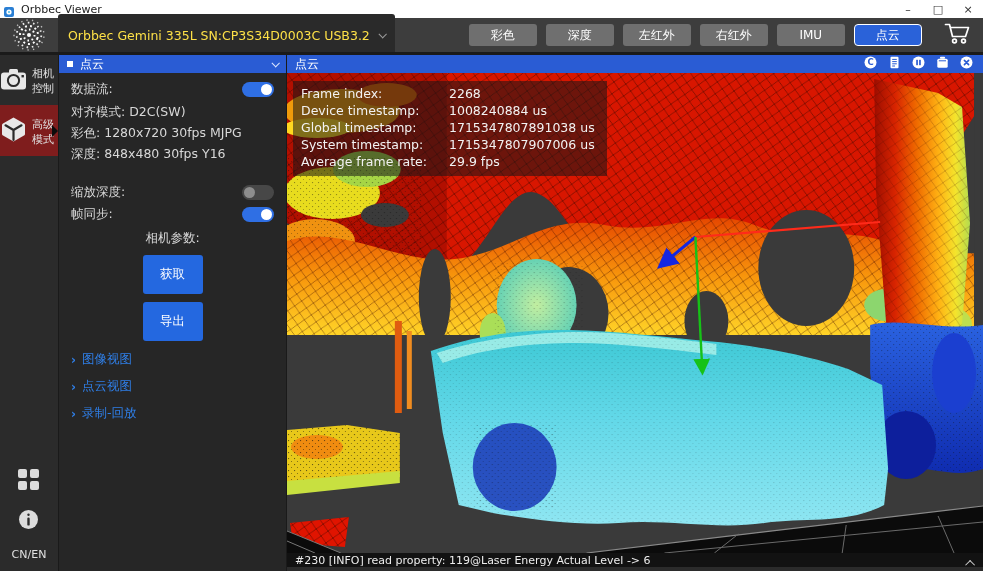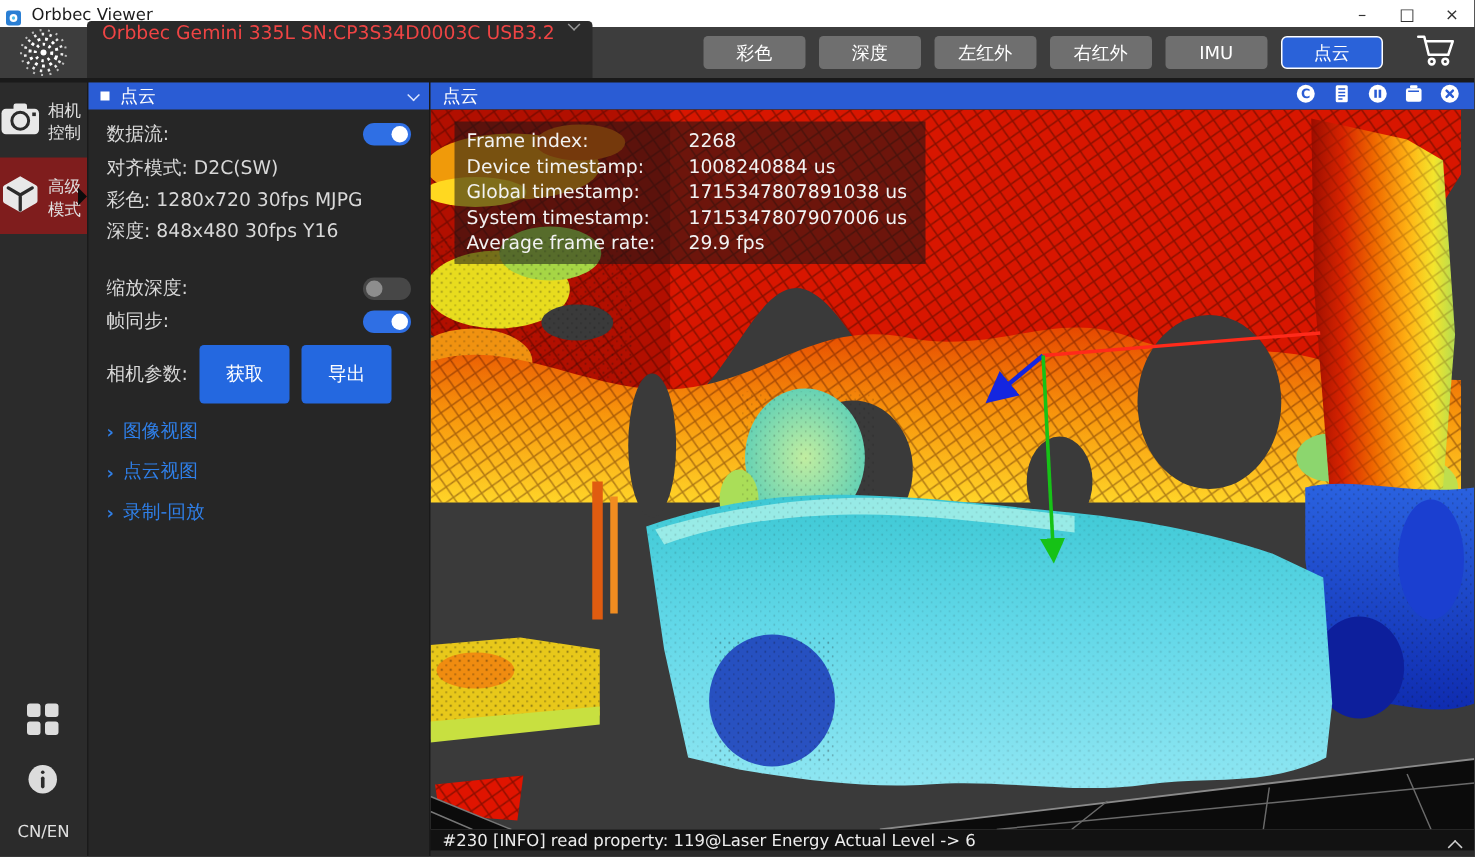--- a/index.html
+++ b/index.html
@@ -10,21 +10,21 @@
   
   .titlebar { height:18px; background:#ffffff; display:flex; align-items:center; padding-left:4px; flex:0 0 auto; }
   .app-icon { width:12px; height:12px; margin-right:5px; display:inline-block; }
   .win-title { font-size:11px; color:#1c1c1c; }
   .win-controls { margin-left:auto; display:flex; height:100%; }
   .win-btn { width:30px; display:flex; align-items:center; justify-content:center; font-size:11px; color:#333; cursor:default; }
 
   
   .toolbar { height:34px; background:#3d3d3d; display:flex; align-items:center; flex:0 0 auto; }
   .logo-wrap { width:58px; display:flex; justify-content:center; align-items:center; flex:0 0 auto; }
-  .device-select { height:42px; background:#2a2a2a; border-radius:3px; color:#ef4444; font-size:12.5px; display:flex; padding:0 10px; gap:9px; }
+  .device-select { height:42px; background:#2a2a2a; border-radius:3px; color:#fde047; font-size:12.5px; display:flex; align-items:center; padding:0 10px; gap:9px; }
   .chev { width:6px; height:6px; border-right:1.5px solid #9a9a9a; border-bottom:1.5px solid #9a9a9a; transform:rotate(45deg) translateY(-1px); display:inline-block; }
   .stream-buttons { display:flex; gap:9px; margin-left:74px; }
   .sbtn { width:68px; height:22px; background:#6f6f6f; border:none; border-radius:3px; color:#fff; font-size:12px; font-family:inherit; display:flex; align-items:center; justify-content:center; }
   .sbtn.active { background:#2a62d9; border:1.5px solid #ffffff; border-radius:4px; }
   .cart-wrap { margin-left:auto; margin-right:12px; }
 
   
   .body { flex:1; display:flex; background:#1a1a1a; min-height:0; }
   .sidebar { width:58px; background:#2b2b2b; margin-top:3px; display:flex; flex-direction:column; align-items:center; flex:0 0 auto; }
   .side-item { width:100%; padding:11px 0 9px; display:flex; align-items:center; gap:5px; position:relative; }
@@ -39,32 +39,32 @@
   .pheader { height:18px; background:#2a5cd4; display:flex; align-items:center; padding:0 8px; gap:7px; color:#fff; font-size:12px; flex:0 0 auto; }
   .psq { width:6px; height:6px; background:#fff; display:inline-block; }
   .pheader .chev { border-color:#dce6ff; margin-left:auto; }
   .pbody { padding:8px 12px 0 12px; color:#d8d8d8; font-size:12.5px; }
   .prow { display:flex; align-items:center; justify-content:space-between; margin-bottom:5px; min-height:17px; }
   .ptext { margin-bottom:4px; line-height:17px; }
   .toggle { width:32px; height:15px; border-radius:8px; background:#474747; position:relative; display:inline-block; }
   .toggle .knob { position:absolute; left:2px; top:2px; width:11px; height:11px; border-radius:50%; background:#8d8d8d; }
   .toggle.on { background:#2f6fe4; }
   .toggle.on .knob { left:auto; right:2px; background:#ffffff; }
-  .prow.params { justify-content:flex-start; gap:8px; margin-top:7px; }
+  .prow.params { justify-content:flex-start; gap:8px; margin-top:7px;flex-direction:column; }
   .bbtn { width:60px; height:39px; background:#2468e0; border:none; border-radius:3px; color:#fff; font-size:12.5px; font-family:inherit; display:flex; align-items:center; justify-content:center; }
   .plink { display:flex; align-items:center; gap:6px; color:#2f7fe8; font-size:12.5px; margin-top:10px; }
   .plink .arrow { font-weight:bold; font-size:12px; }
 
   
   .main { flex:1; margin-top:3px; margin-left:1px; display:flex; flex-direction:column; min-width:0; }
   .vheader { height:18px; background:#2a5cd4; display:flex; align-items:center; padding:0 8px; color:#fff; font-size:12px; flex:0 0 auto; }
   .vicons { margin-left:auto; display:flex; gap:11px; align-items:center; margin-right:2px; }
   .scene { flex:1; position:relative; background:#3a3a3a; overflow:hidden; }
   .scene svg.cloud { position:absolute; inset:0; width:100%; height:100%; }
-  .overlay { position:absolute; left:16px; top:8px; background:rgba(22,22,22,0.55); padding:5px 12px 6px 8px; display:grid; grid-template-columns:148px auto; row-gap:1px; color:#f2f2f2; font-size:12.5px; line-height:16px; }
+  .overlay { position:absolute; left:6px; top:8px; background:rgba(22,22,22,0.55); padding:5px 12px 6px 8px; display:grid; grid-template-columns:148px auto; row-gap:1px; color:#f2f2f2; font-size:12.5px; line-height:16px; }
   .statusbar { height:14px; background:#121212; color:#ededed; font-size:11px; display:flex; align-items:flex-end; padding:0 8px; flex:0 0 auto; }
   .statusbar .up { margin-left:auto; width:7px; height:7px; border-left:1.6px solid #cfcfcf; border-top:1.6px solid #cfcfcf; transform:rotate(45deg) translateY(2px); }
   .bottomstrip { height:4px; background:#2b2b2b; flex:0 0 auto; }
 </style>
 </head>
 <body>
 
 <div class="window">
 
   <div class="titlebar">

